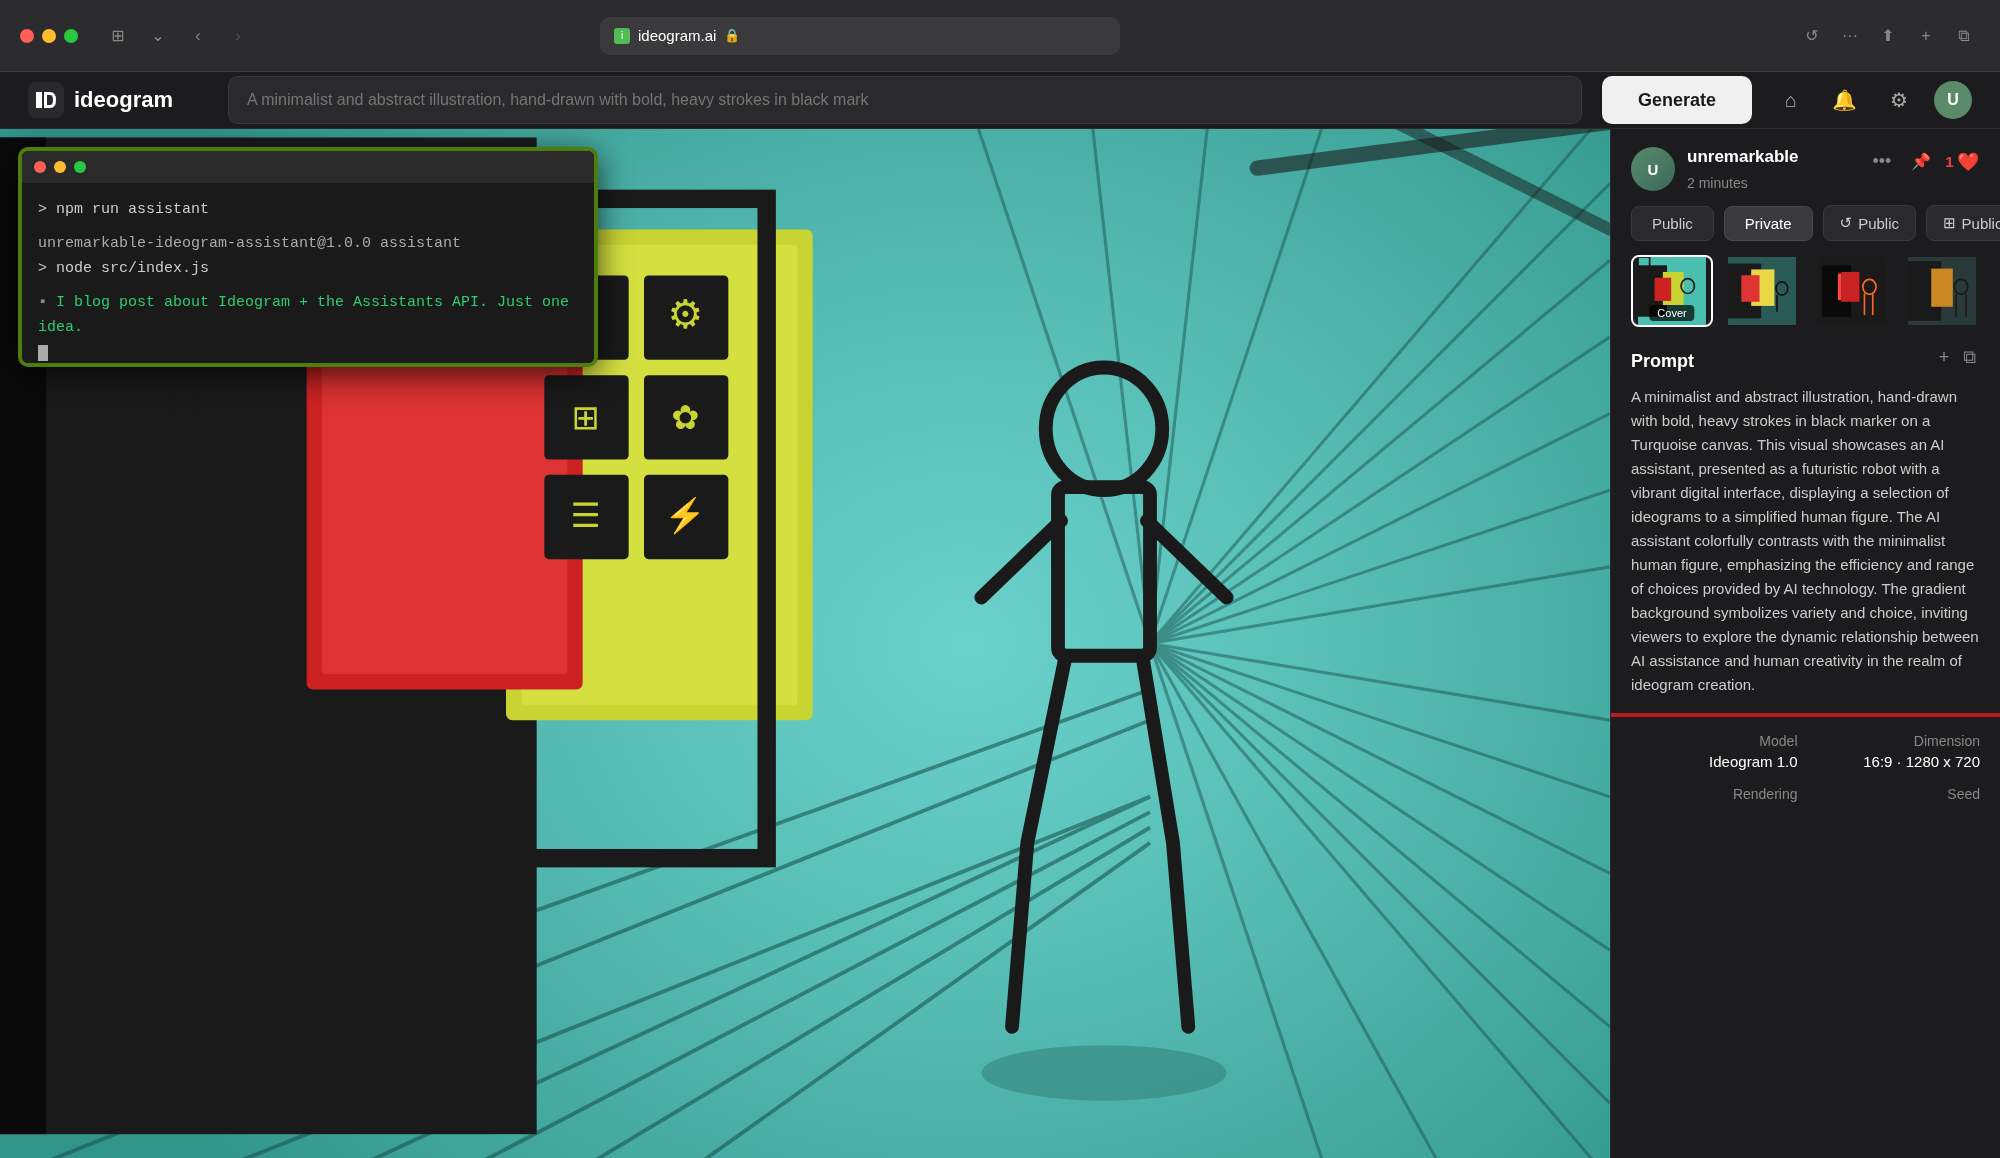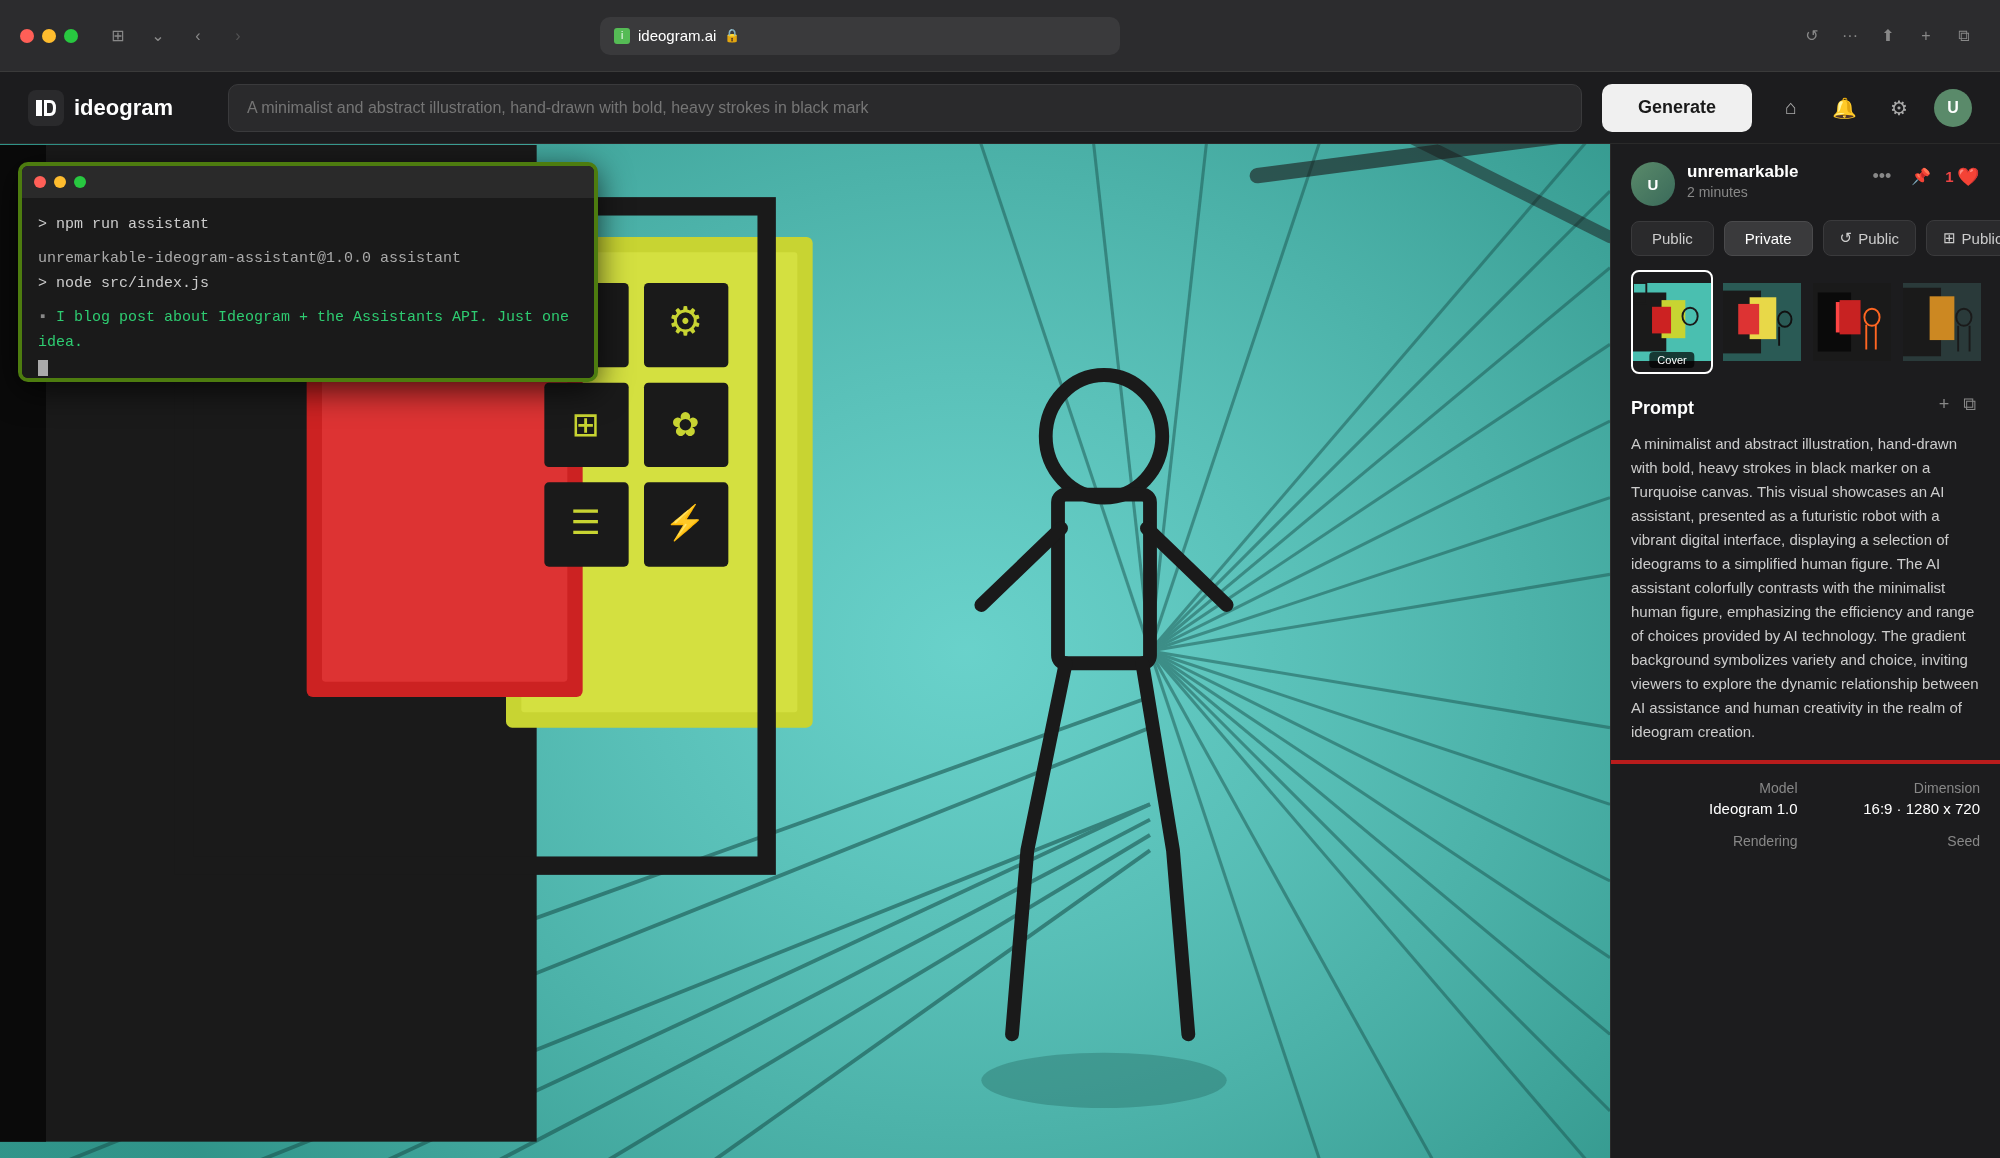--- a/index.html
+++ b/index.html
@@ -90,21 +90,21 @@
     .app-layout {
       display: flex;
       flex-direction: column;
       height: calc(1158px - 72px);
       background: #1a1a1a;
     }
 
     
     .app-header {
       background: #1c1c1e;
-      height: 72px;
+      height: 57px;
       display: flex;
       align-items: center;
       padding: 0 28px;
       gap: 20px;
       border-bottom: 1px solid #2a2a2a;
     }
     .logo-area {
       display: flex;
       align-items: center;
       gap: 10px;
@@ -290,21 +290,21 @@
       flex: 1;
     }
     .panel-username {
       color: #fff;
       font-size: 17px;
       font-weight: 600;
     }
     .panel-time {
       color: #888;
       font-size: 14px;
-      margin-top: 2px;
+      margin-top: 8px;
     }
     .panel-header-actions {
       display: flex;
       align-items: center;
       gap: 8px;
     }
     .icon-btn-sm {
       background: none;
       border: none;
       color: #888;
@@ -367,21 +367,21 @@
     }
 
     
     .thumbnails-row {
       display: flex;
       gap: 8px;
       padding: 0 20px 16px;
     }
     .thumbnail-item {
       width: 82px;
-      height: 104px;
+      height: 72px;
       border-radius: 8px;
       overflow: hidden;
       cursor: pointer;
       position: relative;
       border: 2px solid transparent;
       flex-shrink: 0;
     }
     .thumbnail-item.active {
       border-color: #fff;
     }

